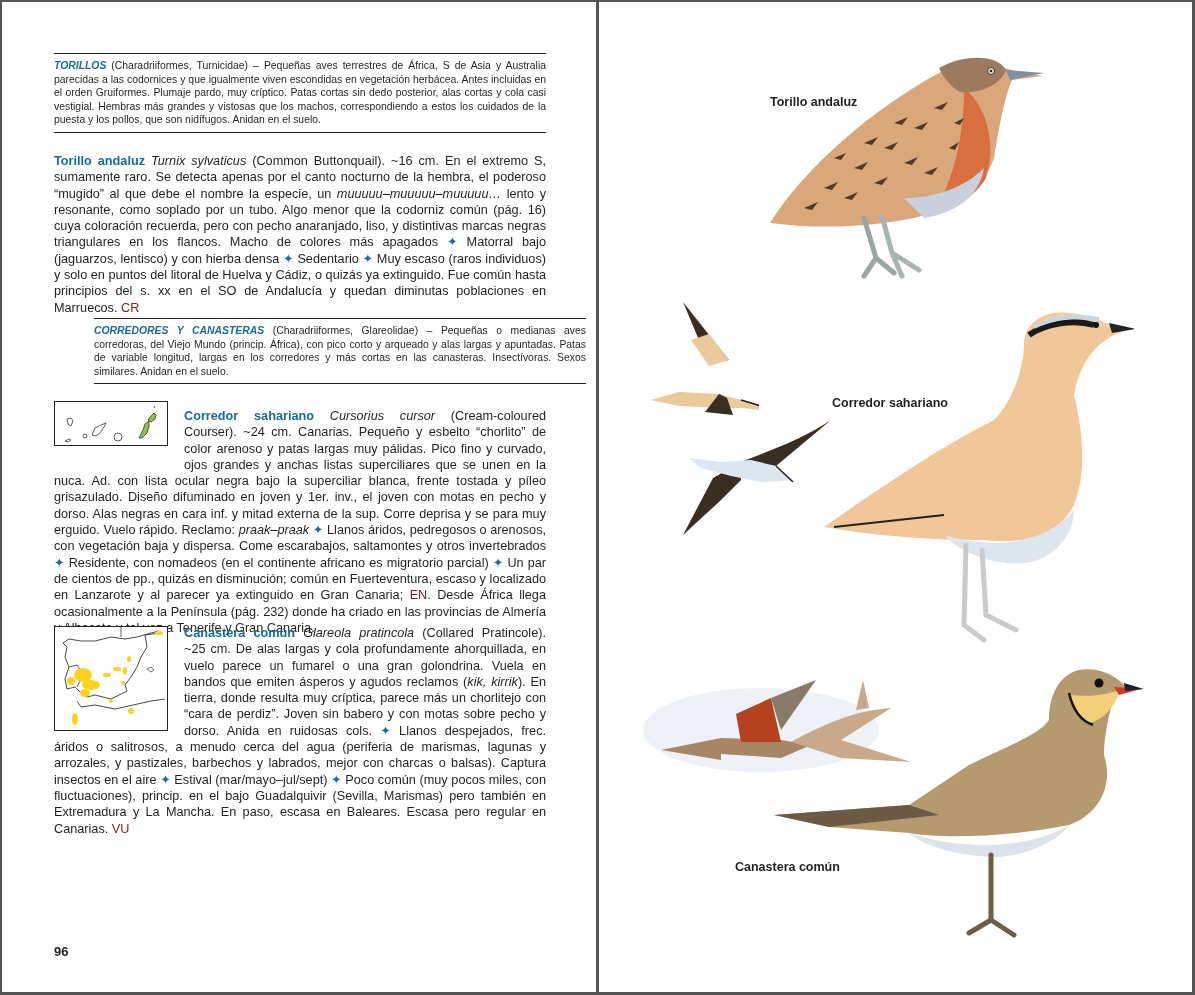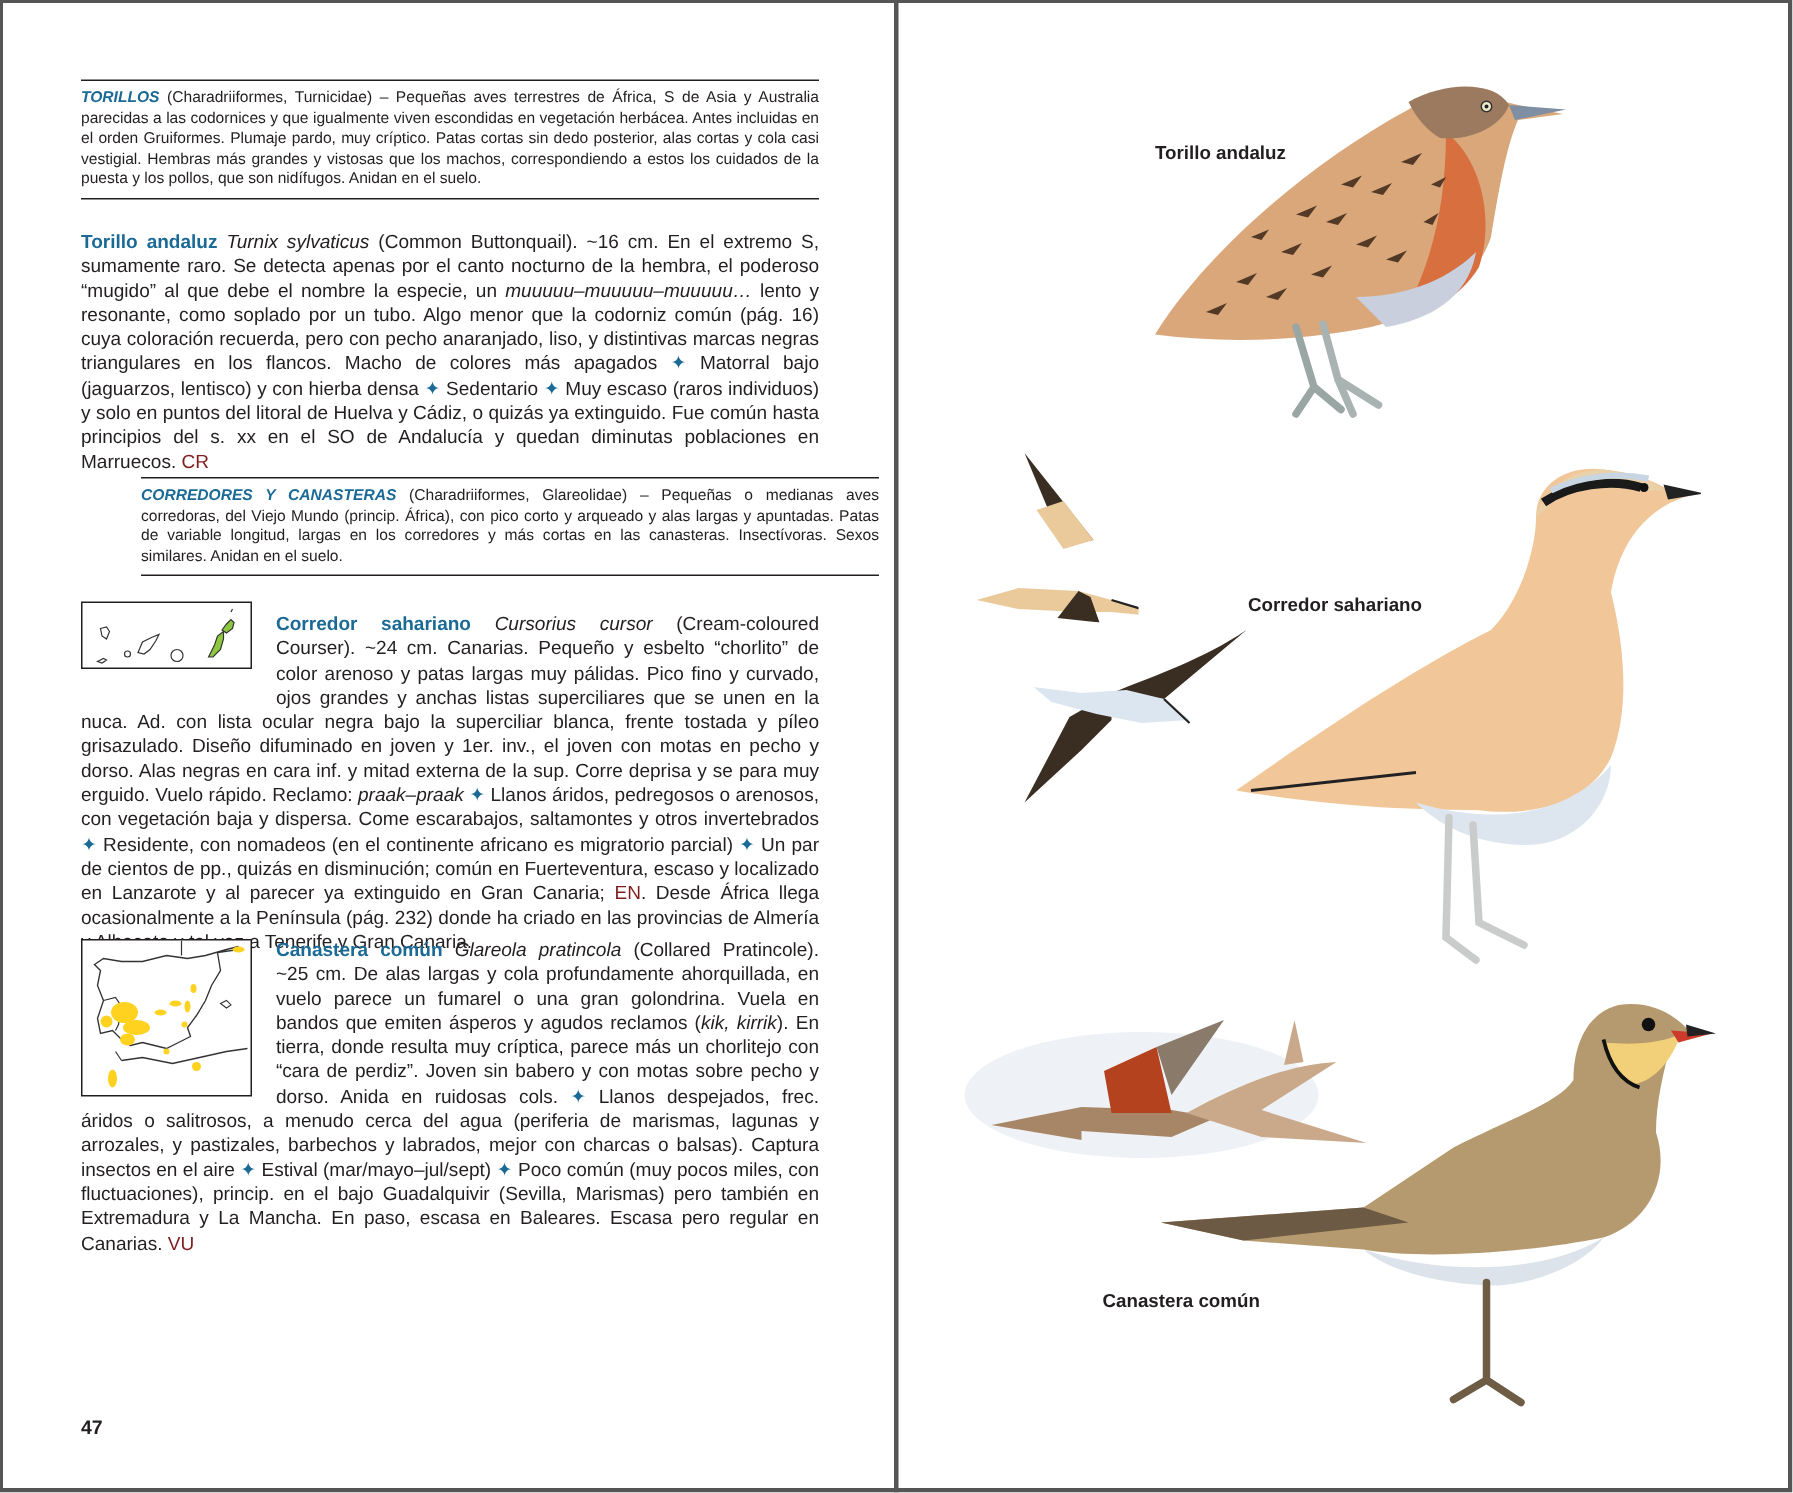--- a/index.html
+++ b/index.html
@@ -86,21 +86,21 @@
       <path d="M92 42 l4 -2 l3 3 l-3 2 z" stroke="#333" stroke-width="0.7" fill="none"></path>
     </svg>
   </div>
 
   <div class="species" style="top:625px;">
     <div class="float-map" style="width:118px; height:114px;"></div>
     <span class="sp-name">Canastera común</span>
     <span class="sci">Glareola pratincola</span><span> (Collared Pratincole). ~25 cm. De alas largas y cola profundamente ahorquillada, en vuelo parece un fumarel o una gran golondrina. Vuela en bandos que emiten ásperos y agudos reclamos (</span><span class="sci">kik, kirrik</span><span>). En tierra, donde resulta muy críptica, parece más un chorlitejo con “cara de perdiz”. Joven sin babero y con motas sobre pecho y dorso. Anida en ruidosas cols. </span><span class="star">✦</span><span> Llanos despejados, frec. áridos o salitrosos, a menudo cerca del agua (periferia de marismas, lagunas y arrozales, y pastizales, barbechos y labrados, mejor con charcas o balsas). Captura insectos en el aire </span><span class="star">✦</span><span> Estival (mar/mayo–jul/sept) </span><span class="star">✦</span><span> Poco común (muy pocos miles, con fluctuaciones), princip. en el bajo Guadalquivir (Sevilla, Marismas) pero tam­bién en Extremadura y La Mancha. En paso, escasa en Baleares. Escasa pero regular en Canarias. </span><span class="status">VU</span>
   </div>
 
-  <div class="page-number">47</div>
+  <div class="page-number">96</div>
 </div>
 
 <div class="divider"></div>
 
 <div class="right-page">
 
   <div class="plate-label" style="left:171px; top:95px;">Torillo andaluz</div>
   <svg class="illus" style="left:165px; top:48px;" width="285" height="240" viewBox="0 0 285 240">
     <path d="M6 175 C40 120 110 60 175 25 C200 8 230 5 240 20 L248 22 L278 28 L248 32 C240 50 235 80 230 110 C220 140 190 160 150 170 C110 178 60 182 6 175 Z" fill="#d9a77a"></path>
     <path d="M200 40 C225 60 232 100 222 130 C210 150 190 160 170 165 C190 130 200 90 200 40 Z" fill="#d76f3f"></path>

